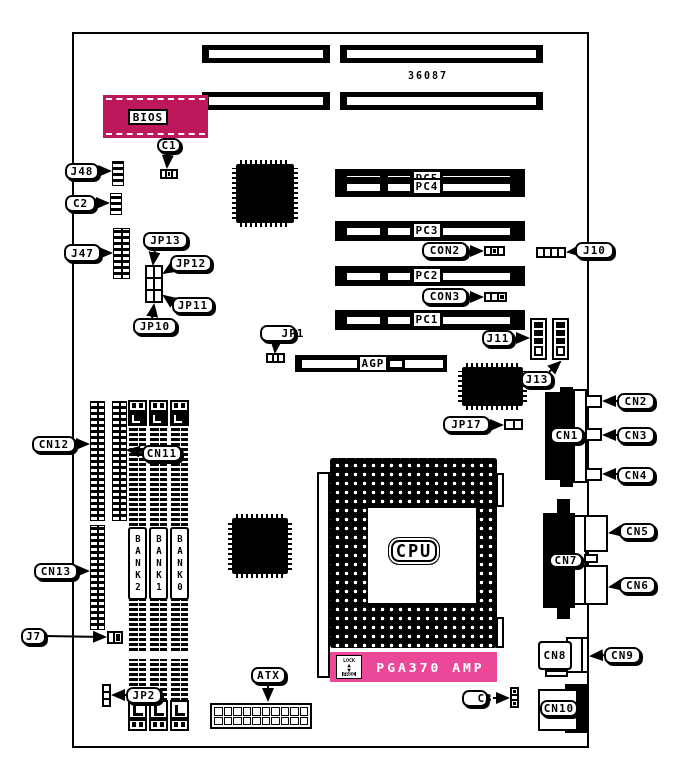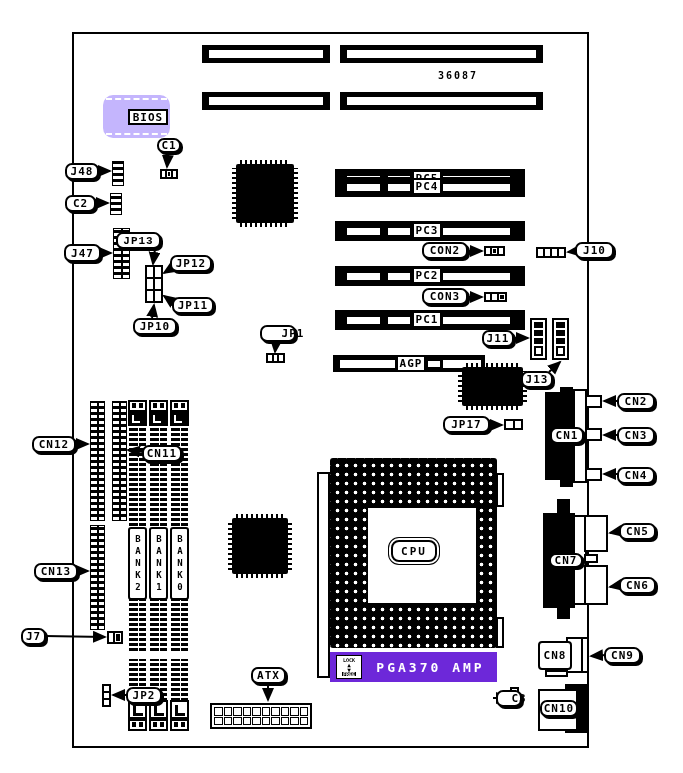--- a/index.html
+++ b/index.html
@@ -53,44 +53,44 @@
   .dend{position:absolute;bottom:12px;left:0;right:0;height:19px;background:#fff;border:2px solid #000;box-sizing:border-box;z-index:2;}
   .dend::after{content:"";position:absolute;left:3px;top:3px;width:7px;height:8px;border-left:3px solid #000;border-bottom:3px solid #000;}
   .bank{position:absolute;top:127px;left:0;width:19px;height:73px;background:#fff;border:2px solid #000;border-radius:3px;
         box-sizing:border-box;z-index:3;font-weight:bold;font-size:9px;display:flex;align-items:center;justify-content:center;
         writing-mode:vertical-rl;text-orientation:upright;letter-spacing:2px;line-height:1;}
   
   .socket{position:absolute;left:330px;top:458px;width:167px;height:190px;background:#000;border-radius:3px;z-index:2;
           background-image:radial-gradient(#fff 1.7px,transparent 2.1px);background-size:9px 9px;background-position:3px 3px;}
   .sockinner{position:absolute;left:367px;top:507px;width:108px;height:95px;background:#fff;border:1px solid #000;z-index:3;}
   .cpulabel{position:absolute;left:391px;top:540px;width:46px;height:22px;background:#fff;border:2px solid #000;border-radius:8px;
-            box-shadow:0 0 0 2px #fff,0 0 0 3px #000;z-index:4;font-weight:bold;font-size:11px;letter-spacing:2px;
+            box-shadow:0 0 0 2px #fff,0 0 0 3px #000;z-index:4;font-weight:bold;font-size:17px;letter-spacing:2px;
             display:flex;align-items:center;justify-content:center;box-sizing:border-box;}
-  .sockbar{position:absolute;left:330px;top:652px;width:167px;height:30px;background:#6d28d9;z-index:3;}
+  .sockbar{position:absolute;left:330px;top:652px;width:167px;height:30px;background:#ec4899;z-index:3;}
   .lockbox{position:absolute;left:6px;top:3px;width:26px;height:24px;background:#fff;border:1px solid #000;box-sizing:border-box;
            display:flex;flex-direction:column;align-items:center;justify-content:center;font-weight:bold;font-size:5px;line-height:4px;}
   .lockbox .arr{font-size:6px;line-height:5px;}
   .lockbox .free{background:#000;color:#fff;padding:0 1px;}
   .pgatext{position:absolute;left:36px;right:2px;top:8px;color:#fff;font-weight:bold;font-size:13px;letter-spacing:3px;text-align:center;}
   
   .wb{position:absolute;background:#fff;border:2px solid #000;box-sizing:border-box;}
   .blk{position:absolute;background:#000;}
   
   .j11c{position:absolute;background:#fff;border:2px solid #000;padding:2px;display:flex;flex-direction:column;gap:2px;box-sizing:border-box;width:17px;height:42px;}
   .j11c i{flex:1;background:#000;display:block;}
   .j11c i.open{background:#fff;border:2px solid #000;}
   
   .atxc{position:absolute;left:210px;top:703px;width:102px;height:26px;background:#fff;border:2px solid #000;box-sizing:border-box;
         display:grid;grid-template-columns:repeat(10,1fr);gap:1px;padding:2px;}
   .atxc i{border:1px solid #000;background:#fff;display:block;}
   
-  .bios{position:absolute;left:103px;top:95px;width:67px;height:43px;background:#c4b5fd;border-radius:10px;}
+  .bios{position:absolute;left:103px;top:95px;width:105px;height:43px;background:#be185d;}
   .bios .d1,.bios .d2{position:absolute;left:3px;right:3px;height:0;border-top:2px dashed #fff;}
   .bios .d1{top:3px;} .bios .d2{bottom:3px;}
-  .partnum{position:absolute;left:408px;top:70px;width:100px;font-size:10px;letter-spacing:2px;text-align:center;font-weight:bold;}
+  .partnum{position:absolute;left:408px;top:70px;width:100px;font-size:10px;letter-spacing:2px;font-weight:bold;}
   svg.leaders{position:absolute;left:0;top:0;z-index:6;pointer-events:none;}
   .cn8outer i{position:absolute;left:13px;top:0;bottom:0;width:2px;background:#000;display:block;}
 </style>
 </head>
 <body>
 
 <div class="page">
 
   <div class="board"></div>
 
@@ -132,21 +132,21 @@
     <div class="sl" style="left:77px;top:1px;width:30px;">PC2</div>
     <i style="left:108px;width:67px;"></i>
   </div>
   <div class="pci" style="top:310px;">
     <i style="left:12px;width:33px;"></i>
       <i style="left:53px;width:22px;"></i>
     <div class="sl" style="left:77px;top:1px;width:30px;">PC1</div>
     <i style="left:108px;width:67px;"></i>
   </div>
 
-  <div class="pci" style="left:295px;top:355px;width:152px;height:17px;margin-left:38px;">
+  <div class="pci" style="left:295px;top:355px;width:152px;height:17px;">
     <i style="left:7px;top:5px;width:55px;height:8px;"></i>
     <div class="sl" style="left:63px;top:0;width:30px;">AGP</div>
     <i style="left:95px;top:6px;width:12px;height:6px;"></i>
     <i style="left:110px;top:5px;width:38px;height:8px;"></i>
   </div>
 
   <div class="bios">
     <span class="d1"></span>
       <span class="d2"></span>
     <div class="sl" style="left:25px;top:14px;width:40px;height:16px;">BIOS</div>
@@ -378,21 +378,21 @@
       <line x1="127" y1="695" x2="113" y2="695" marker-end="url(#ah)"></line>
       <line x1="268" y1="684" x2="268" y2="700" marker-end="url(#ah)"></line>
       <line x1="493" y1="698" x2="508" y2="698" marker-end="url(#ah)"></line>
     </g>
   </svg>
 
   <div class="co" style="left:65px;top:163px;width:34px;">J48</div>
   <div class="co" style="left:157px;top:138px;width:24px;height:15px;">C1</div>
   <div class="co" style="left:65px;top:195px;width:31px;">C2</div>
   <div class="co" style="left:64px;top:244px;width:37px;height:18px;">J47</div>
-  <div class="co" style="left:116px;top:232px;width:45px;font-family:Liberation Mono, monospace;">JP13</div>
+  <div class="co" style="left:143px;top:232px;width:45px;">JP13</div>
   <div class="co" style="left:170px;top:255px;width:42px;">JP12</div>
   <div class="co" style="left:172px;top:297px;width:42px;text-align:center;">JP11</div>
   <div class="co" style="left:133px;top:318px;width:44px;">JP10</div>
   <div class="co" style="left:260px;top:325px;width:34px;padding-left:31px;">JP1</div>
   <div class="co" style="left:422px;top:242px;width:46px;">CON2</div>
   <div class="co" style="left:422px;top:288px;width:46px;">CON3</div>
   <div class="co" style="left:575px;top:242px;width:39px;">J10</div>
   <div class="co" style="left:482px;top:330px;width:32px;">J11</div>
   <div class="co" style="left:521px;top:371px;width:32px;">J13</div>
   <div class="co" style="left:443px;top:416px;width:47px;">JP17</div>
@@ -404,15 +404,15 @@
   <div class="co" style="left:619px;top:577px;width:37px;">CN6</div>
   <div class="co" style="left:549px;top:553px;width:34px;height:15px;">CN7</div>
   <div class="co" style="left:604px;top:647px;width:37px;">CN9</div>
   <div class="co" style="left:540px;top:700px;width:38px;">CN10</div>
   <div class="co" style="left:32px;top:436px;width:44px;">CN12</div>
   <div class="co" style="left:142px;top:445px;width:40px;">CN11</div>
   <div class="co" style="left:34px;top:563px;width:44px;">CN13</div>
   <div class="co" style="left:21px;top:628px;width:25px;">J7</div>
   <div class="co" style="left:126px;top:687px;width:36px;">JP2</div>
   <div class="co" style="left:251px;top:667px;width:35px;">ATX</div>
-  <div class="co" style="left:496px;top:690px;width:24px;padding-left:21px;">C3</div>
+  <div class="co" style="left:462px;top:690px;width:24px;padding-left:21px;">C3</div>
 
 </div>
 
 </body></html>

